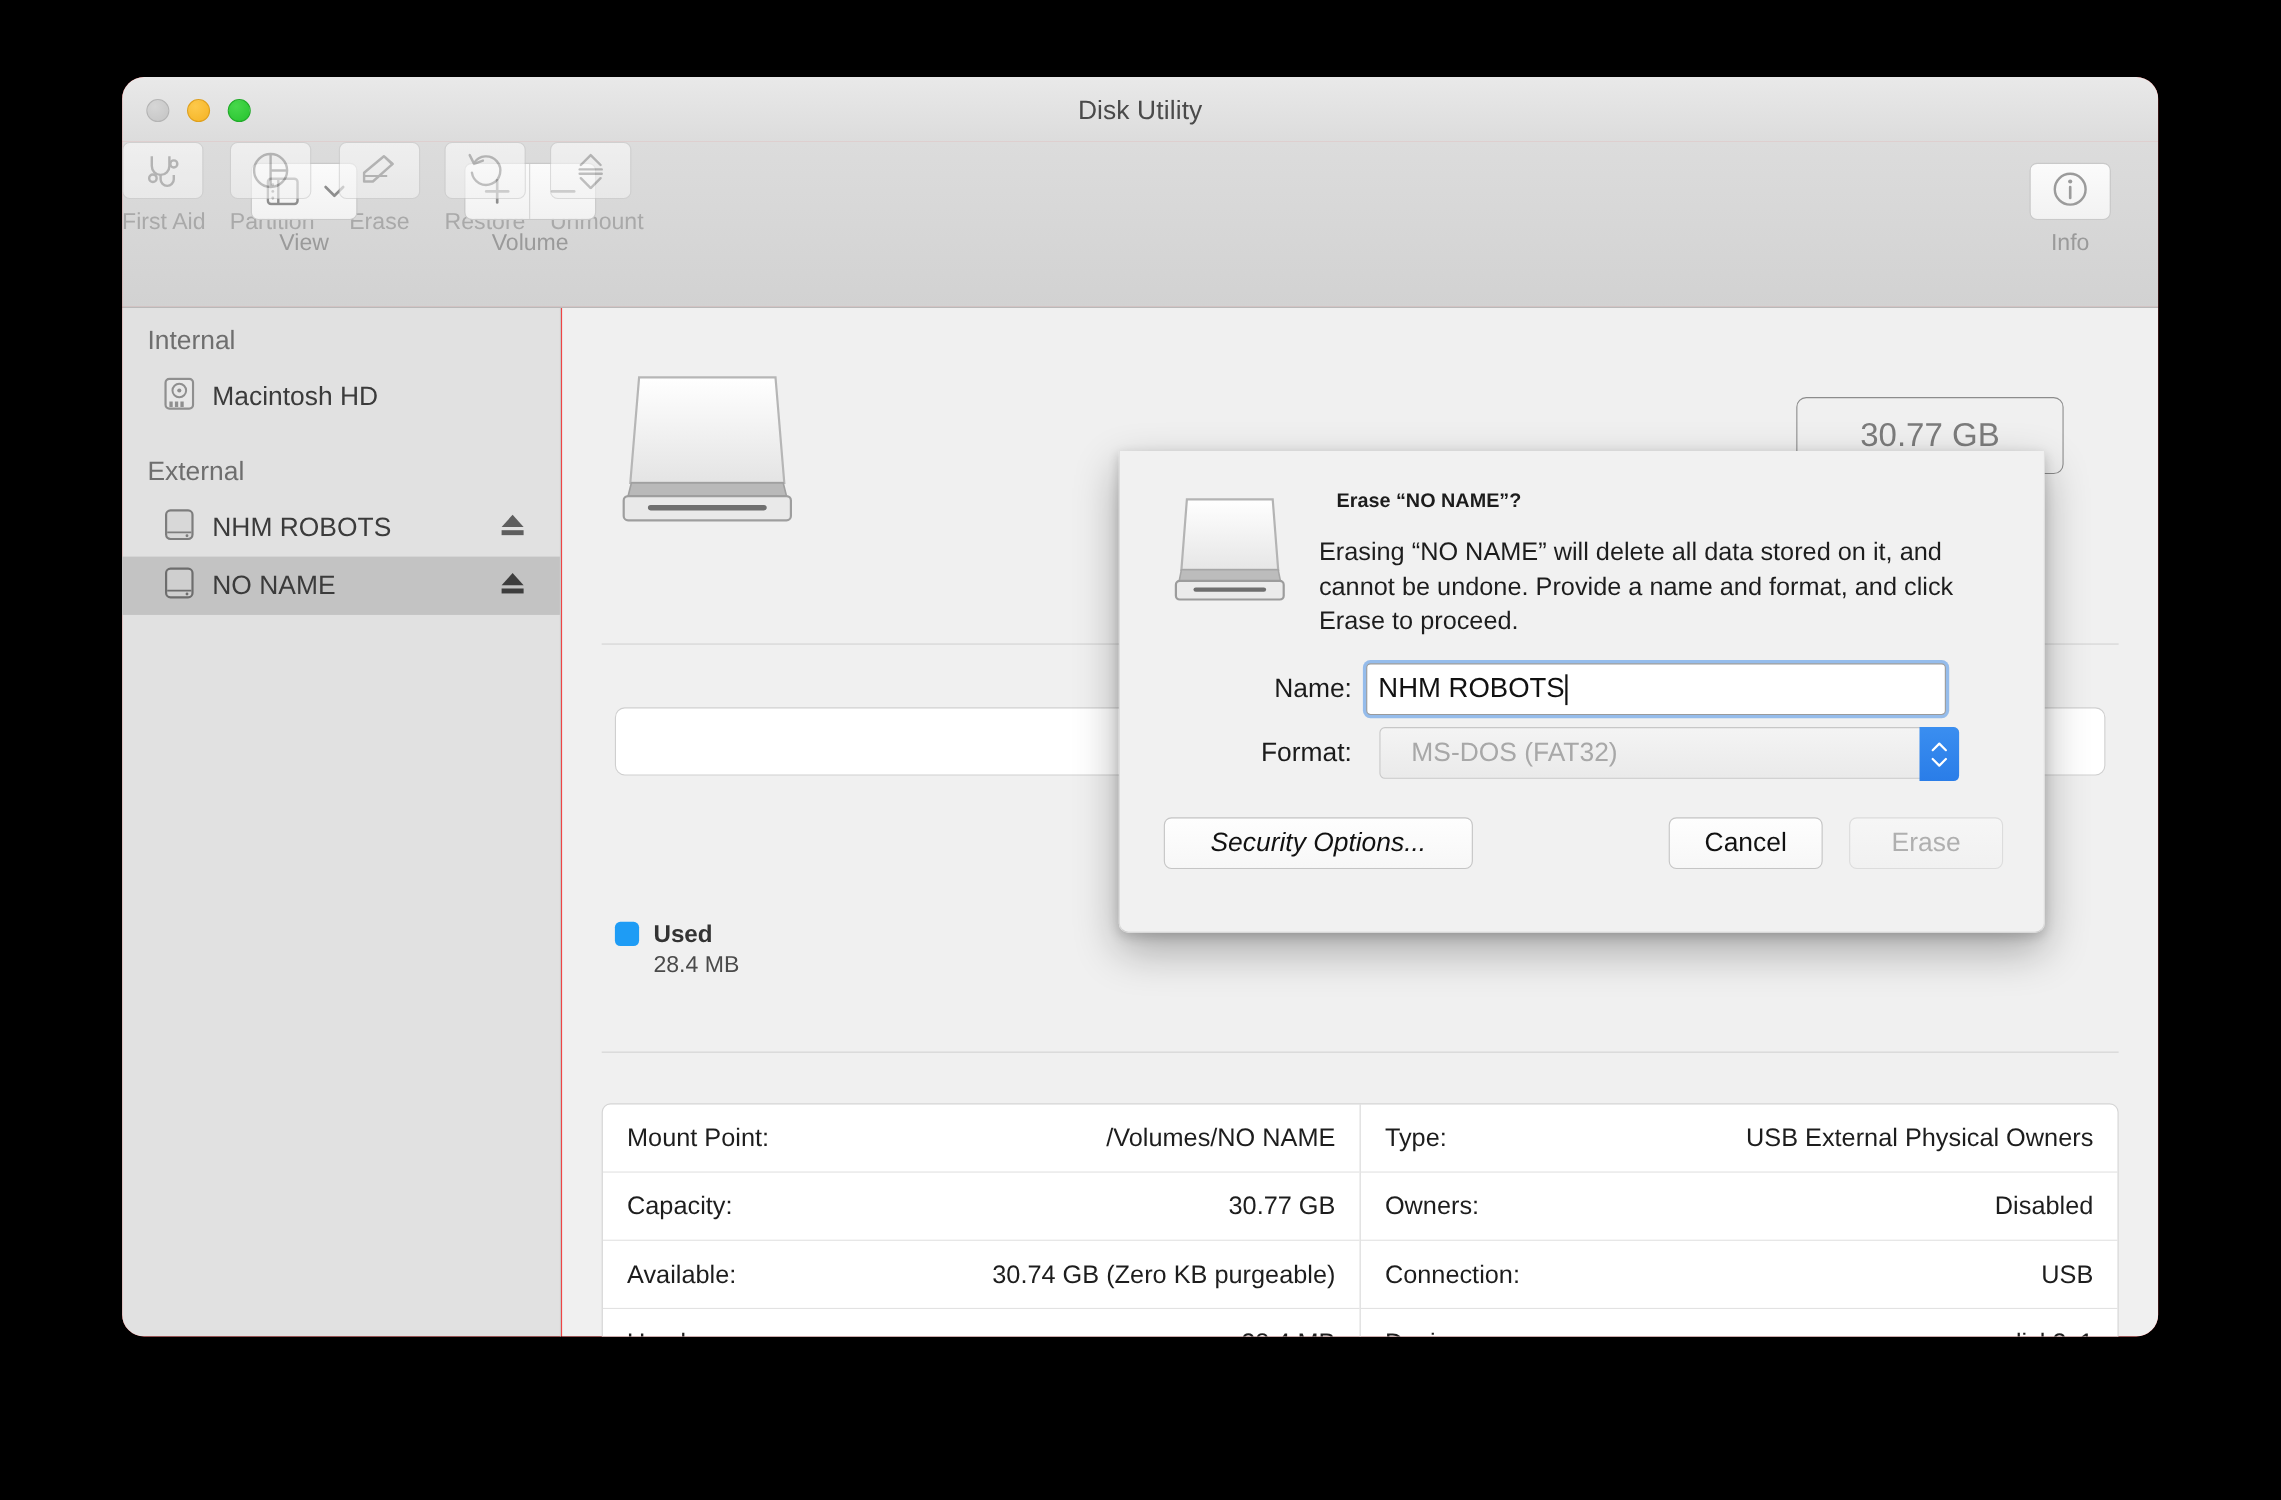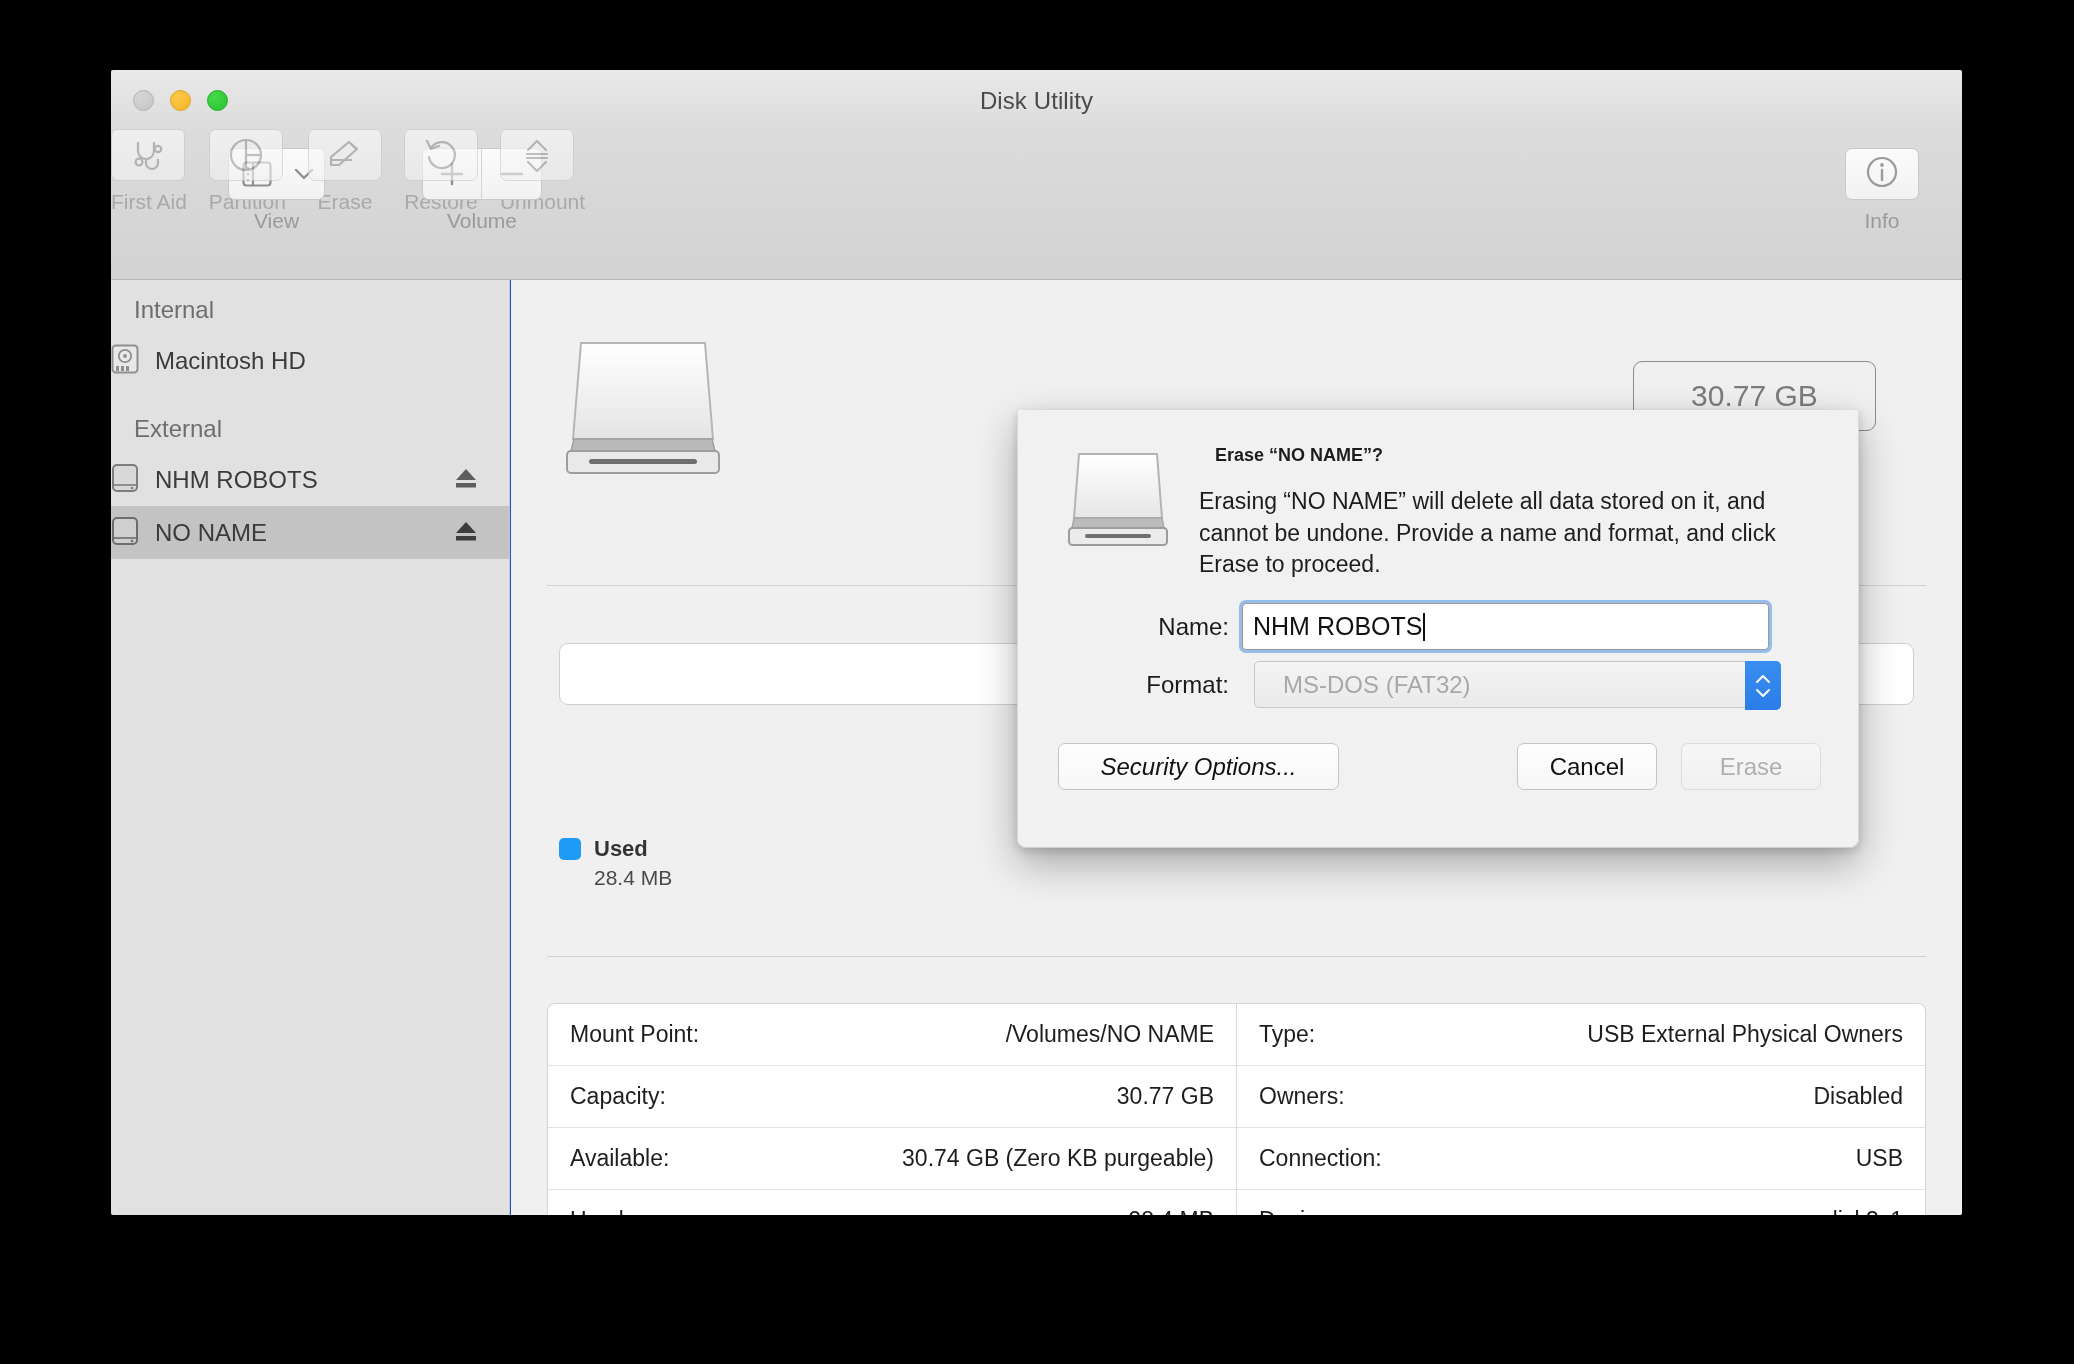--- a/index.html
+++ b/index.html
@@ -8,22 +8,22 @@
     background: #000000;
     font-family: "Liberation Sans", sans-serif;
     overflow: hidden;
   }
 
   
   #window {
     position: absolute;
     left: 111px; top: 70px;
     width: 1851px; height: 1145px;
-    background: #1d4ed8;
-    border-radius: 2px;
+    background: #ef4444;
+    border-radius: 20px;
     overflow: hidden;
   }
 
   
   #titlebar {
     position: absolute; left: 0; top: 0;
     width: 100%; height: 59px;
     background: linear-gradient(to bottom, #e9e9e9 0%, #dcdcdc 100%);
   }
   #traffic { position: absolute; left: 22px; top: 20px; display: flex; gap: 16px; }
@@ -81,21 +81,21 @@
     width: 399px; height: 935px;
     background: #e1e1e1;
     border-right: 1px solid #c8c8c8;
   }
   .sb-header {
     font-size: 24px; color: #6e6e6e; font-weight: 400;
     padding: 16px 0 10px 23px;
   }
   .sb-item {
     display: flex; align-items: center;
-    height: 53px; gap: 16px;
+    height: 53px; padding-left: 38px; gap: 16px;
   }
   .sb-item.selected { background: #c3c3c3; }
   .sb-label { font-size: 24px; color: #3b3b3b; white-space: nowrap; }
   .sb-eject { margin-left: auto; margin-right: 30px; }
 
   
   #main {
     position: absolute; left: 400px; top: 210px;
     right: 0; bottom: 0;
     background: #f0f0f0;

